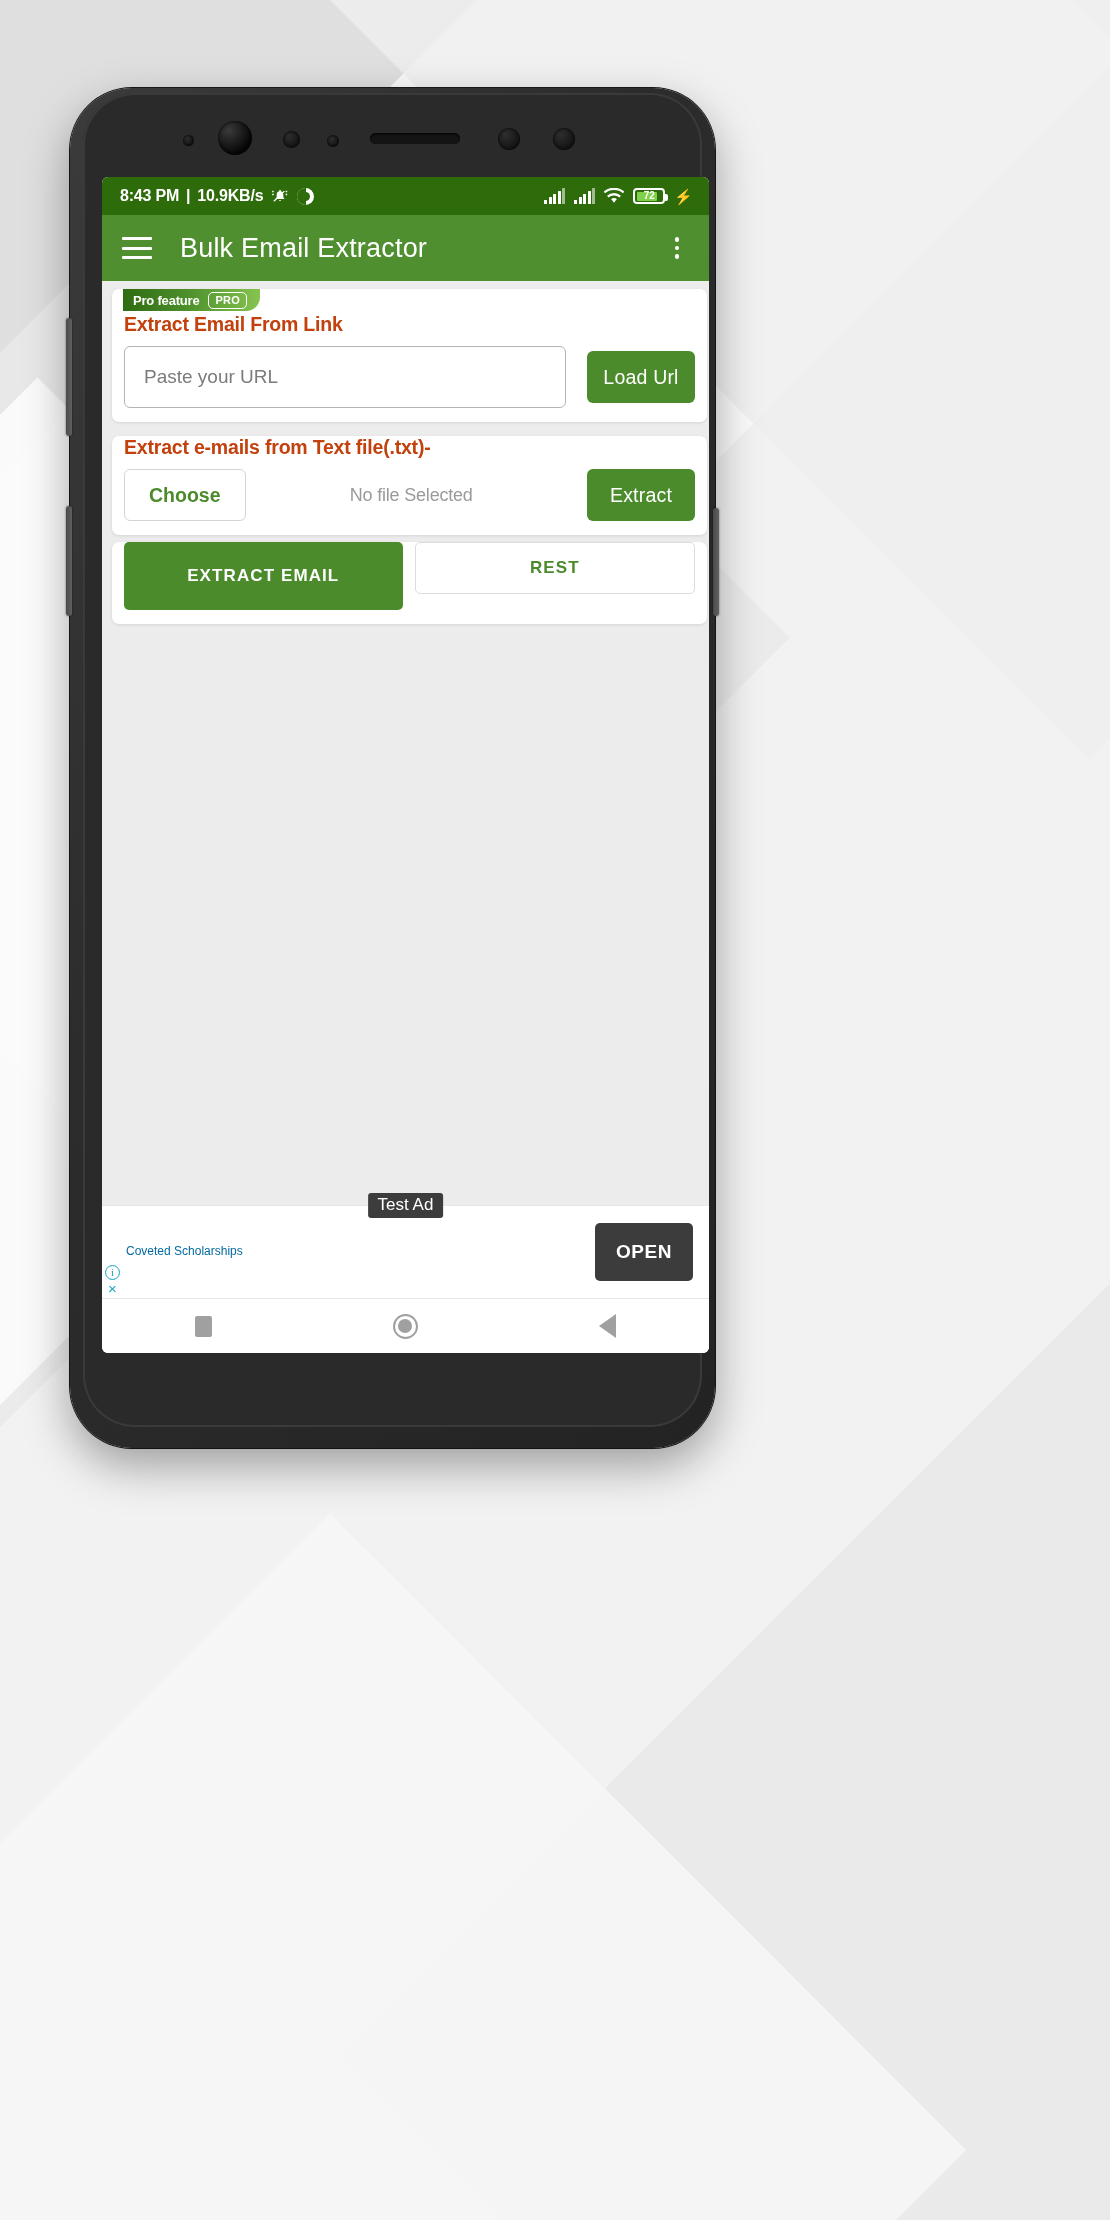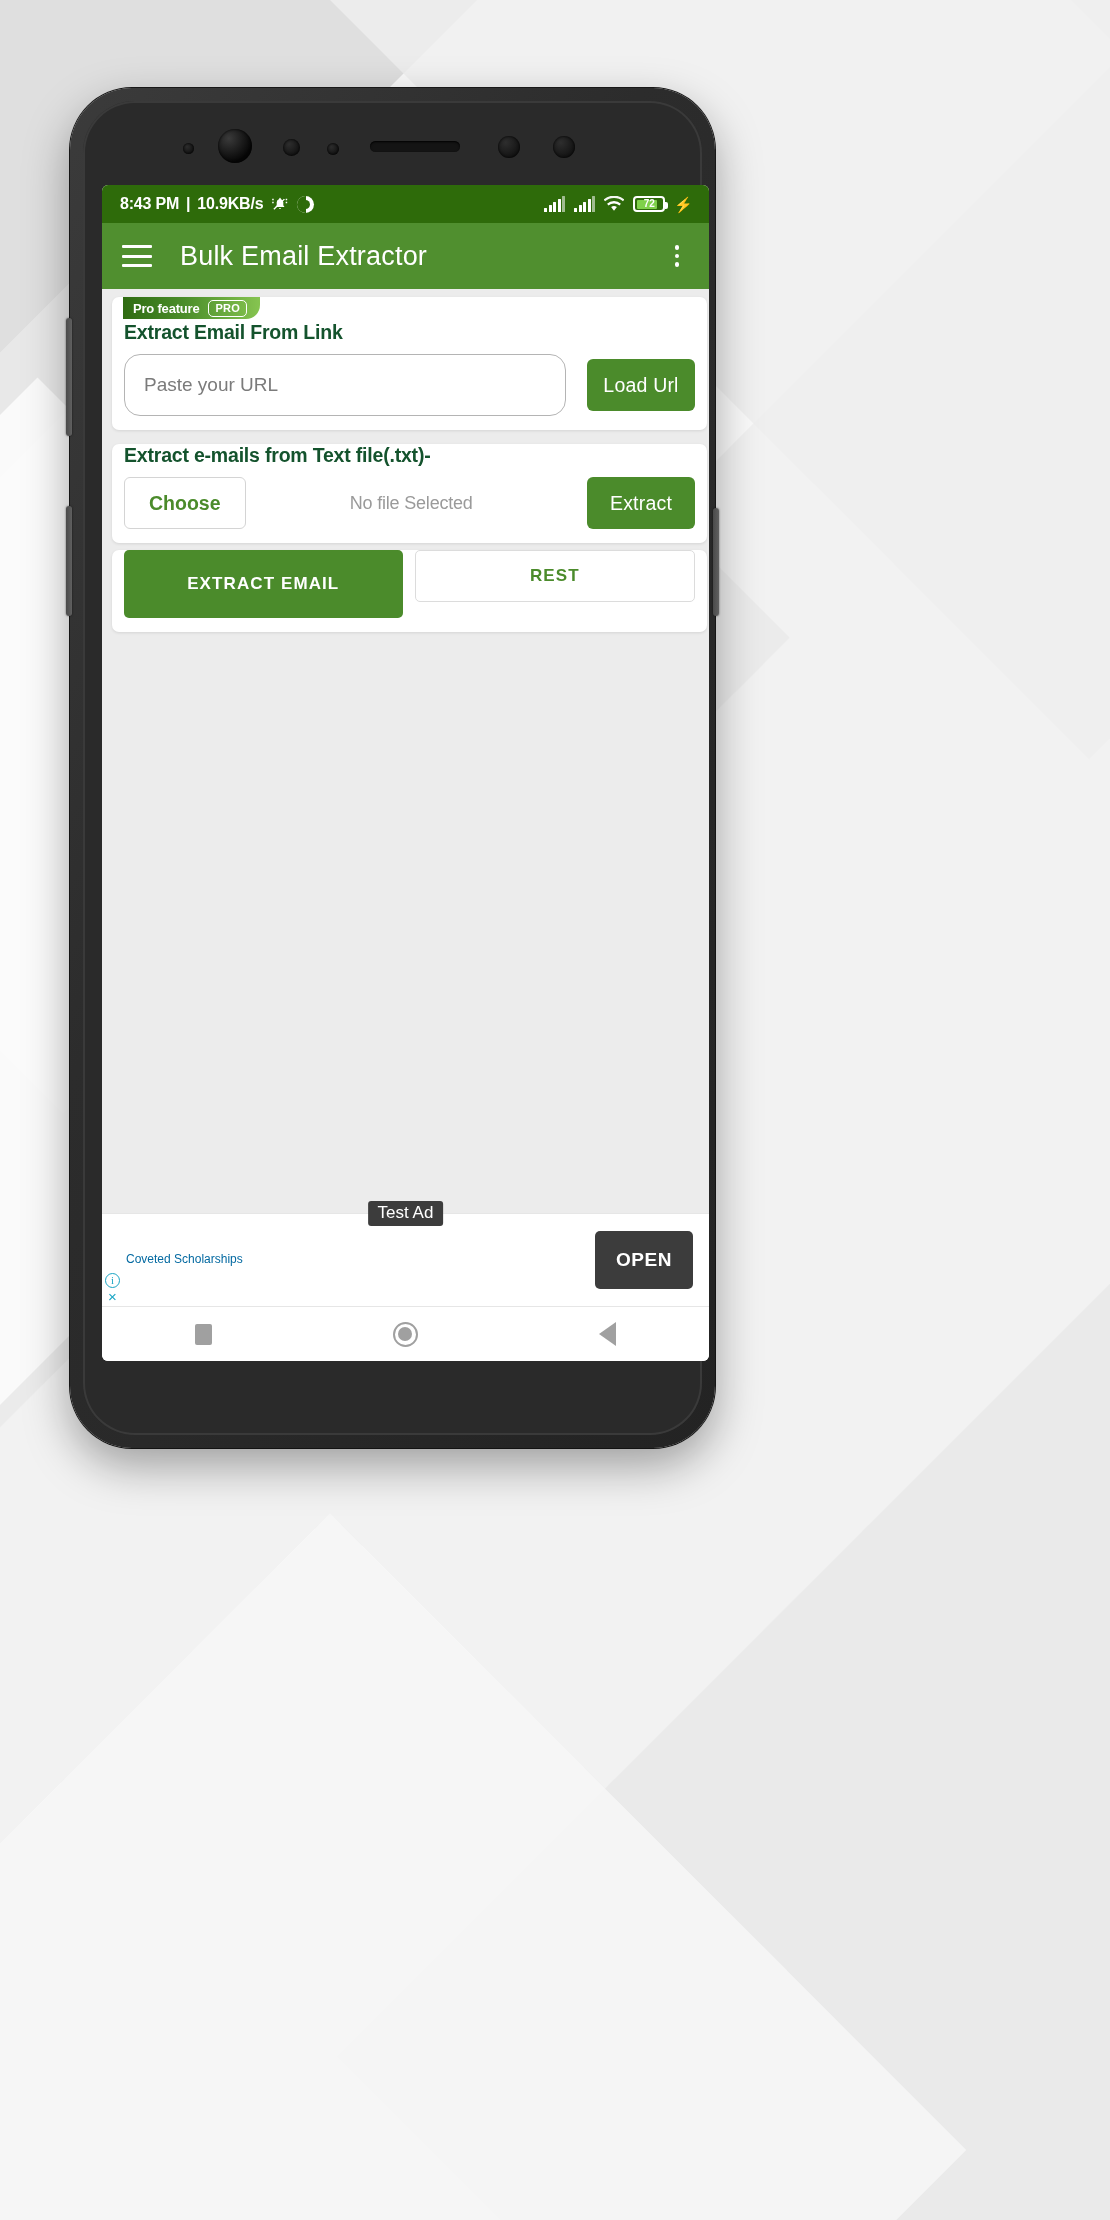--- a/index.html
+++ b/index.html
@@ -75,21 +75,21 @@
     left: 70px;
     top: 88px;
     width: 645px;
     height: 1360px;
     border-radius: 62px;
     background: linear-gradient(120deg, #3b3b3b 0%, #2c2c2c 40%, #232323 100%);
     box-shadow: 0 18px 46px rgba(0,0,0,0.35), 0 0 0 1px #1a1a1a;
   }
   .phone-inner-bezel {
     position: absolute;
-    left: 13px; top: 13px;
+    left: 13px; top: 5px;
     width: 619px; height: 1334px;
     border-radius: 52px;
     background: #2a2a2a;
     box-shadow: inset 0 0 0 2px #3a3a3a;
   }
 
   .side-btn {
     position: absolute;
     width: 6px;
     border-radius: 3px;
@@ -261,35 +261,35 @@
     border: 1.5px solid #ffffff;
     border-radius: 5px;
     padding: 0px 6px 1px 6px;
     font-size: 11px;
     font-weight: bold;
     line-height: 14px;
     letter-spacing: 0.3px;
   }
 
   .section-title {
-    color: #14532d;
+    color: #c2410c;
     font-size: 19.5px;
     font-weight: bold;
     letter-spacing: -0.2px;
     margin: 2px 0 10px 0;
   }
   .section-title.spaced { margin-top: 14px; }
 
   .row { display: flex; align-items: center; gap: 11px; }
 
   .text-input {
     flex: 1;
     height: 62px;
     border: 1.5px solid #b4b4b4;
-    border-radius: 16px;
+    border-radius: 6px;
     background: #ffffff;
     display: flex;
     align-items: center;
     padding: 0 19px;
     color: #7b7b7b;
     font-size: 19px;
   }
 
   .btn {
     border: none;

